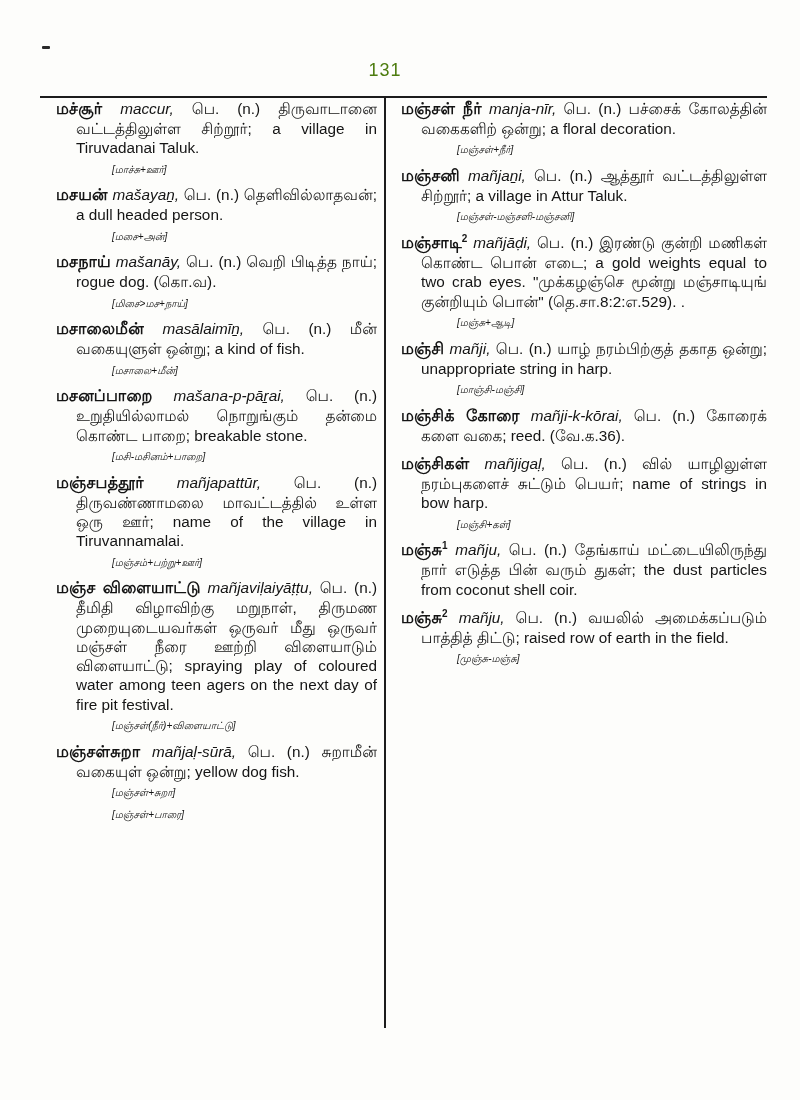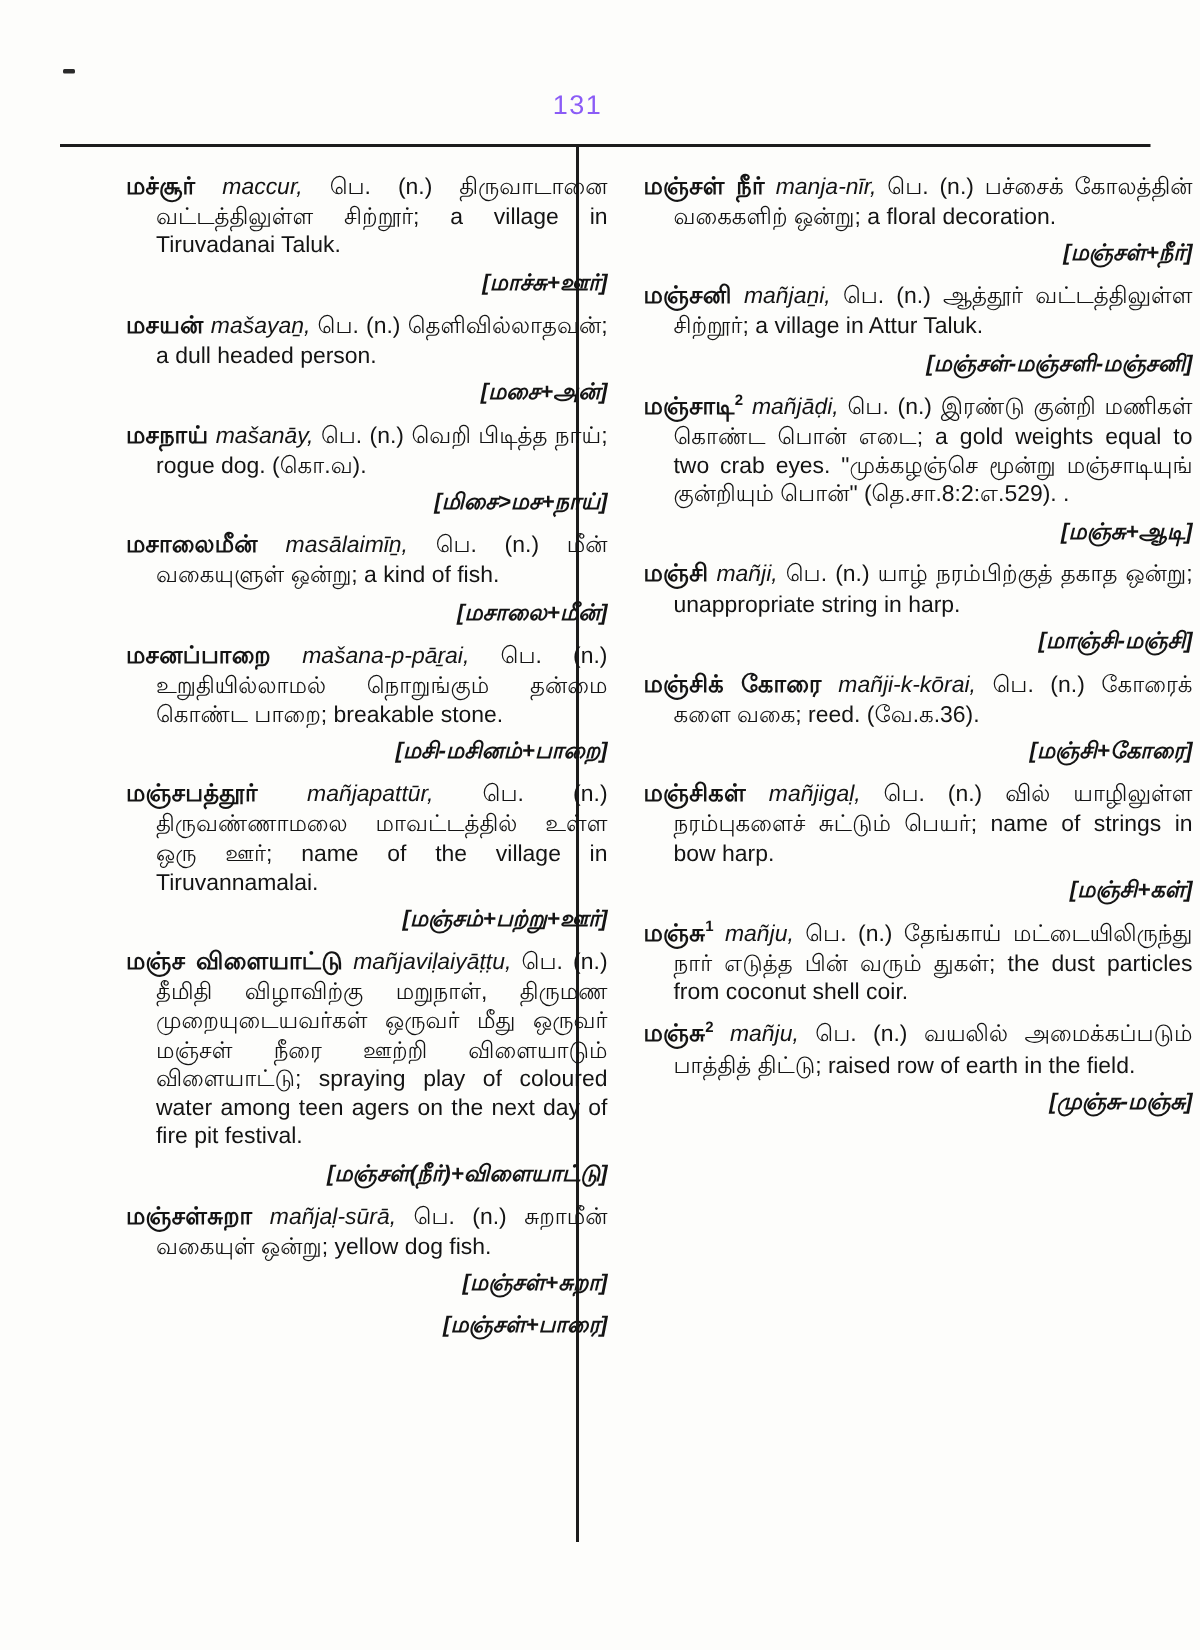--- a/index.html
+++ b/index.html
@@ -5,35 +5,35 @@
   html,body{margin:0;padding:0;background:#e8e8e6;}
   .page{
     position:relative;width:800px;height:1100px;margin:0 auto;
     background:#fdfdfb;color:#141414;
     font-family:"Liberation Sans",sans-serif;
     overflow:hidden;
   }
   .speck{position:absolute;left:42px;top:46px;width:8px;height:3px;background:#2a2a2a;border-radius:1px;}
   .pagenum{
     position:absolute;top:60px;left:345px;width:80px;
-    text-align:center;font-size:18px;letter-spacing:1px;color:#8b5cf6;
+    text-align:center;font-size:18px;letter-spacing:1px;color:#4d7c0f;
   }
   .hrule{position:absolute;top:96px;left:40px;width:727px;height:2px;background:#1c1c1c;}
   .vrule{position:absolute;top:96px;left:384px;width:2px;height:932px;background:#1c1c1c;}
-  .col{position:absolute;top:115px;font-size:15.3px;line-height:1.26;text-align:justify;margin-left:28px;}
+  .col{position:absolute;top:99px;font-size:15.3px;line-height:1.26;text-align:justify;}
   .col-left{left:56px;width:321px;}
   .col-right{left:401px;width:366px;}
   .entry{margin:0 0 9px 0;}
   .body{margin:0;padding-left:20px;text-indent:-20px;}
   .hw{font-weight:bold;font-size:16px;letter-spacing:.2px;}
   .sup{font-size:10px;font-weight:bold;vertical-align:super;line-height:0;}
   .tr{font-style:italic;}
   .ety{
-    margin:6px 0 8px 56px;padding:0;text-indent:0;text-align:right;
-    font-style:italic;font-weight:bold;font-size:15px;
+    margin:6px 0 8px 56px;padding:0;text-indent:0;text-align:left;
+    font-style:italic;font-weight:normal;font-size:10px;
   }
 </style>
 </head>
 <body>
 
 <div class="page">
   <div class="speck"></div>
   <div class="pagenum">131</div>
   <div class="hrule"></div>
   <div class="vrule"></div>
@@ -88,21 +88,20 @@
     <div class="entry">
       <p class="body"><span class="hw">மஞ்சாடி</span><span class="sup">2</span> <span class="tr">mañjāḍi,</span> <span>பெ. (n.)</span> <span>இரண்டு குன்றி மணிகள் கொண்ட பொன் எடை; a gold weights equal to two crab eyes. "முக்கழஞ்செ மூன்று மஞ்சாடியுங் குன்றியும் பொன்" (தெ.சா.8:2:எ.529). .</span></p>
       <p class="ety">[மஞ்சு+ஆடி]</p>
     </div>
     <div class="entry">
       <p class="body"><span class="hw">மஞ்சி</span><span class="sup"></span> <span class="tr">mañji,</span> <span>பெ. (n.)</span> <span>யாழ் நரம்பிற்குத் தகாத ஒன்று; unappropriate string in harp.</span></p>
       <p class="ety">[மாஞ்சி-மஞ்சி]</p>
     </div>
     <div class="entry">
       <p class="body"><span class="hw">மஞ்சிக் கோரை</span><span class="sup"></span> <span class="tr">mañji-k-kōrai,</span> <span>பெ. (n.)</span> <span>கோரைக் களை வகை; reed. (வே.க.36).</span></p>
-      <p class="ety">[மஞ்சி+கோரை]</p>
     </div>
     <div class="entry">
       <p class="body"><span class="hw">மஞ்சிகள்</span><span class="sup"></span> <span class="tr">mañjigaḷ,</span> <span>பெ. (n.)</span> <span>வில் யாழிலுள்ள நரம்புகளைச் சுட்டும் பெயர்; name of strings in bow harp.</span></p>
       <p class="ety">[மஞ்சி+கள்]</p>
     </div>
     <div class="entry">
       <p class="body"><span class="hw">மஞ்சு</span><span class="sup">1</span> <span class="tr">mañju,</span> <span>பெ. (n.)</span> <span>தேங்காய் மட்டையிலிருந்து நார் எடுத்த பின் வரும் துகள்; the dust particles from coconut shell coir.</span></p>
     </div>
     <div class="entry">
       <p class="body"><span class="hw">மஞ்சு</span><span class="sup">2</span> <span class="tr">mañju,</span> <span>பெ. (n.)</span> <span>வயலில் அமைக்கப்படும் பாத்தித் திட்டு; raised row of earth in the field.</span></p>

